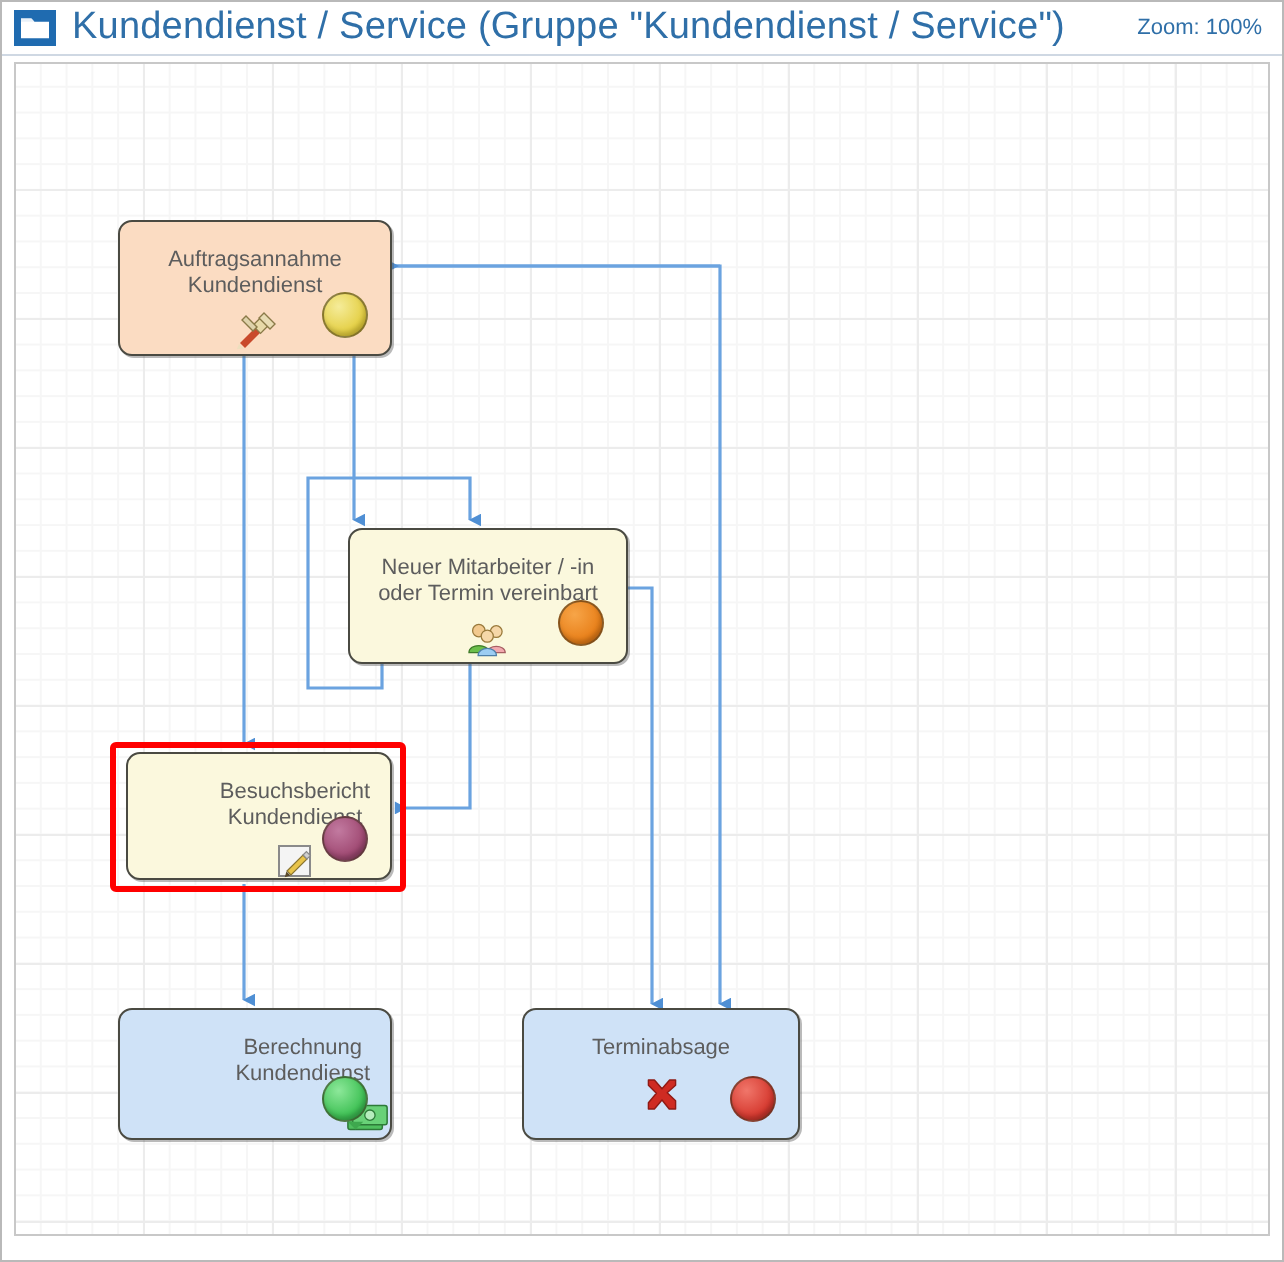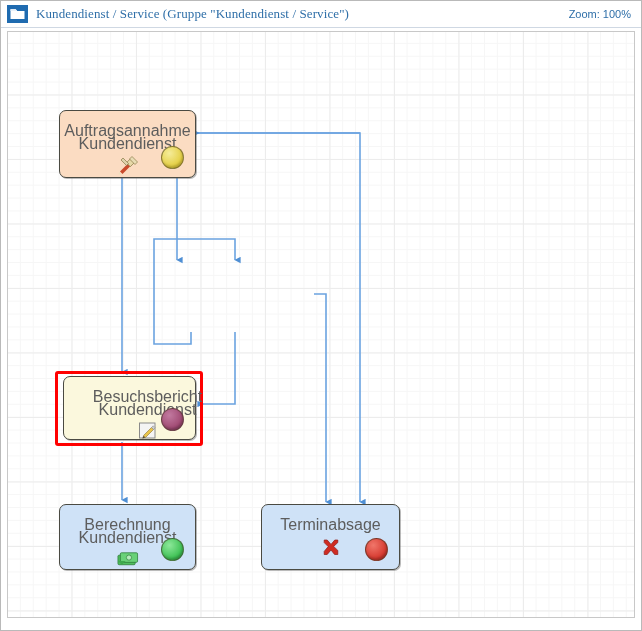--- a/index.html
+++ b/index.html
@@ -23,21 +23,21 @@
     border-bottom:1px solid #cfd8e3;
     display:flex;align-items:center;
     box-sizing:border-box;
   }
   #titlebar .tb-icon{
     width:21px;height:18px;margin-left:6px;margin-right:8px;
     position:relative;flex:0 0 auto;
   }
   #titlebar .tb-icon svg{display:block;}
   #titlebar .tb-title{
-    color:#2f6fa8;font-size:13px;letter-spacing:0.1px;white-space:nowrap;font-family:Liberation Serif, serif;
+    color:#2f6fa8;font-size:19px;letter-spacing:0.1px;white-space:nowrap;
   }
   #titlebar .tb-zoom{
     margin-left:auto;margin-right:12px;
     color:#2f6fa8;font-size:11px;white-space:nowrap;
   }
 
   
   #canvas{
     position:absolute;left:6px;top:30px;width:628px;height:587px;
     background-color:#ffffff;
@@ -61,21 +61,21 @@
     border:1px solid #4a4a42;
     box-sizing:border-box;
     box-shadow:1px 1px 0 rgba(90,90,90,0.42);
     display:flex;flex-direction:column;
     align-items:center;
     z-index:5;
   }
   .node .label{
     text-align:center;
     color:#5d5d5d;
-    font-size:16px;
+    font-size:11px;
     line-height:13px;
     margin-top:13px;
     padding:0 10px;
     white-space:pre-line;
     user-select:none;
   }
   .node .glyph{
     margin-top:5px;
     width:22px;height:20px;
     display:flex;align-items:center;justify-content:center;
@@ -158,36 +158,51 @@
           <path d="M3 16.5 L12 7.5 L14.5 10 L5.5 19 z" fill="#c94a2c"></path>
           <path d="M2.5 17 L4.6 19.2 L1.4 19.6 z" fill="#eddfbe"></path>
           <rect x="10.5" y="5" width="5.5" height="5.5" transform="rotate(45 13.2 7.8)" fill="#e7d9a8" stroke="#8a7a48" stroke-width="0.7"></rect>
           <path d="M15 1.5 L20.5 7 L18 9.5 L12.5 4 z" fill="#e8dcb4" stroke="#8a7a48" stroke-width="0.7"></path>
           <path d="M6 3 L11.5 8.5 L9.5 10.5 L4 5 z" fill="#ded2ab" stroke="#8a7a48" stroke-width="0.7"></path>
         </svg>
       </div>
       <div class="dot" style="background:radial-gradient(circle at 35% 30%, #f5ec9a, #e3cd3e 70%, #c6ae24);"></div>
     </div>
 
+    <div class="node" style="left:166px;top:232px;width:140px;height:68px;background:#fbf8dd;">
+      <div class="label">Neuer Mitarbeiter / -in
+oder Termin vereinbart</div>
+      <div class="glyph">
+        <svg width="24" height="20" viewBox="0 0 24 20">
+          <circle cx="7" cy="6" r="3.4" fill="#f2c98e" stroke="#9a7a3c" stroke-width="0.7"></circle>
+          <path d="M1.6 18 C1.6 12.8 12.4 12.8 12.4 18 z" fill="#6cbf4b" stroke="#3f7a2a" stroke-width="0.7"></path>
+          <circle cx="16.5" cy="6.5" r="3.2" fill="#f6d7a8" stroke="#9a7a3c" stroke-width="0.7"></circle>
+          <path d="M11.6 18 C11.6 13.4 21.4 13.4 21.4 18 z" fill="#f2a9ae" stroke="#a65f63" stroke-width="0.7"></path>
+          <circle cx="11.6" cy="9" r="3.3" fill="#f6d7a8" stroke="#9a7a3c" stroke-width="0.7"></circle>
+          <path d="M6.6 19.6 C6.6 14.4 16.6 14.4 16.6 19.6 z" fill="#9ccdf2" stroke="#4d7fa8" stroke-width="0.7"></path>
+        </svg>
+      </div>
+      <div class="dot" style="background:radial-gradient(circle at 35% 30%, #f7a548, #e8801a 65%, #c4640c);"></div>
+    </div>
 
     <div class="node" style="left:55px;top:344px;width:133px;height:64px;background:#fbf8dd;padding-left:36px;">
       <div class="label">Besuchsbericht
 Kundendienst</div>
       <div class="glyph">
         <svg width="20" height="19" viewBox="0 0 20 19">
           <rect x="1.5" y="2" width="15.5" height="15" fill="#f4f4f4" stroke="#8a8a8a" stroke-width="1"></rect>
           <path d="M5.5 14.5 L13.5 6.5 L15.5 8.5 L7.5 16.5 z" fill="#e9c44a" stroke="#8a7430" stroke-width="0.6"></path>
           <path d="M13.5 6.5 L15.2 4.8 L17.2 6.8 L15.5 8.5 z" fill="#cfcfcf" stroke="#8a8a8a" stroke-width="0.6"></path>
           <path d="M5.2 14.8 L4.4 17.6 L7.2 16.8 z" fill="#5a4a2a"></path>
         </svg>
       </div>
       <div class="dot" style="background:radial-gradient(circle at 35% 30%, #c27aa0, #a04a73 65%, #7e3558);"></div>
     </div>
 
-    <div class="node" style="left:51px;top:472px;width:137px;height:66px;background:#cfe2f7;">
+    <div class="node" style="left:51px;top:472px;width:137px;height:66px;background:#cfe2f7;align-items:flex-end;">
       <div class="label">Berechnung
 Kundendienst</div>
       <div class="glyph">
         <svg width="23" height="18" viewBox="0 0 23 18">
           <rect x="1" y="5" width="18" height="10" rx="1.2" fill="#4fbf5e" stroke="#2d7a38" stroke-width="0.8"></rect>
           <rect x="3.5" y="2.5" width="18" height="10" rx="1.2" fill="#69d178" stroke="#2d7a38" stroke-width="0.8"></rect>
           <circle cx="12.5" cy="7.5" r="2.7" fill="#b6ecbd" stroke="#2d7a38" stroke-width="0.7"></circle>
           <path d="M1 11 L9 11 L5 15 z" fill="#3ea84e"></path>
         </svg>
       </div>

